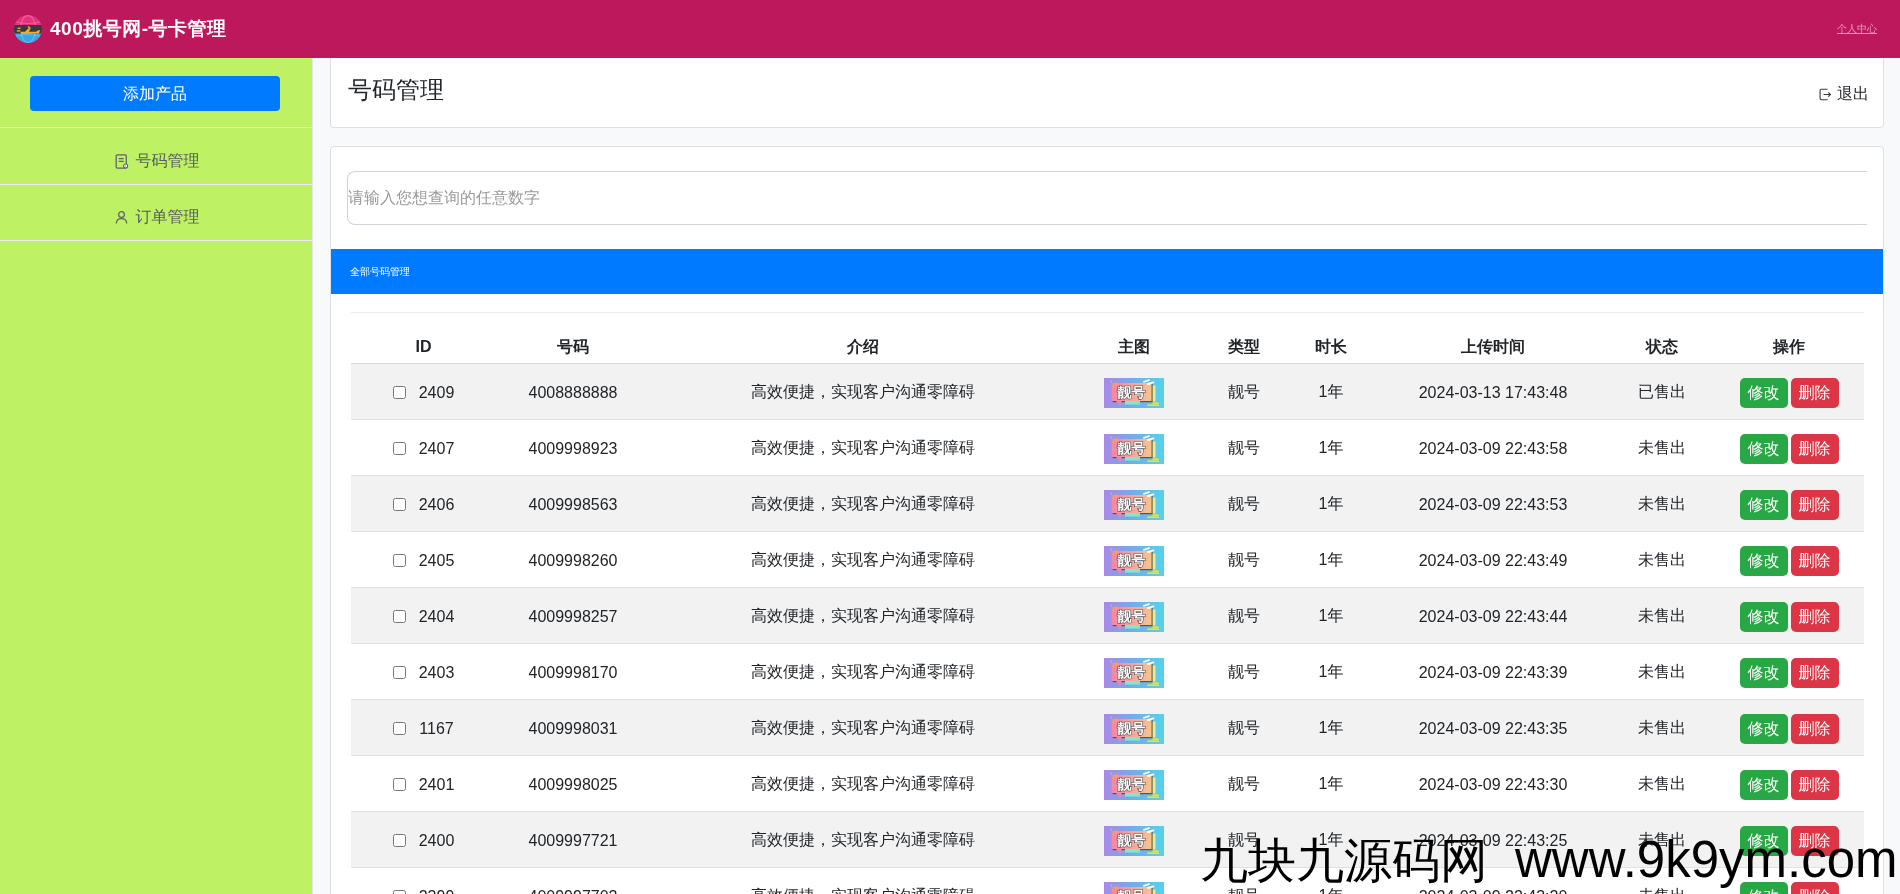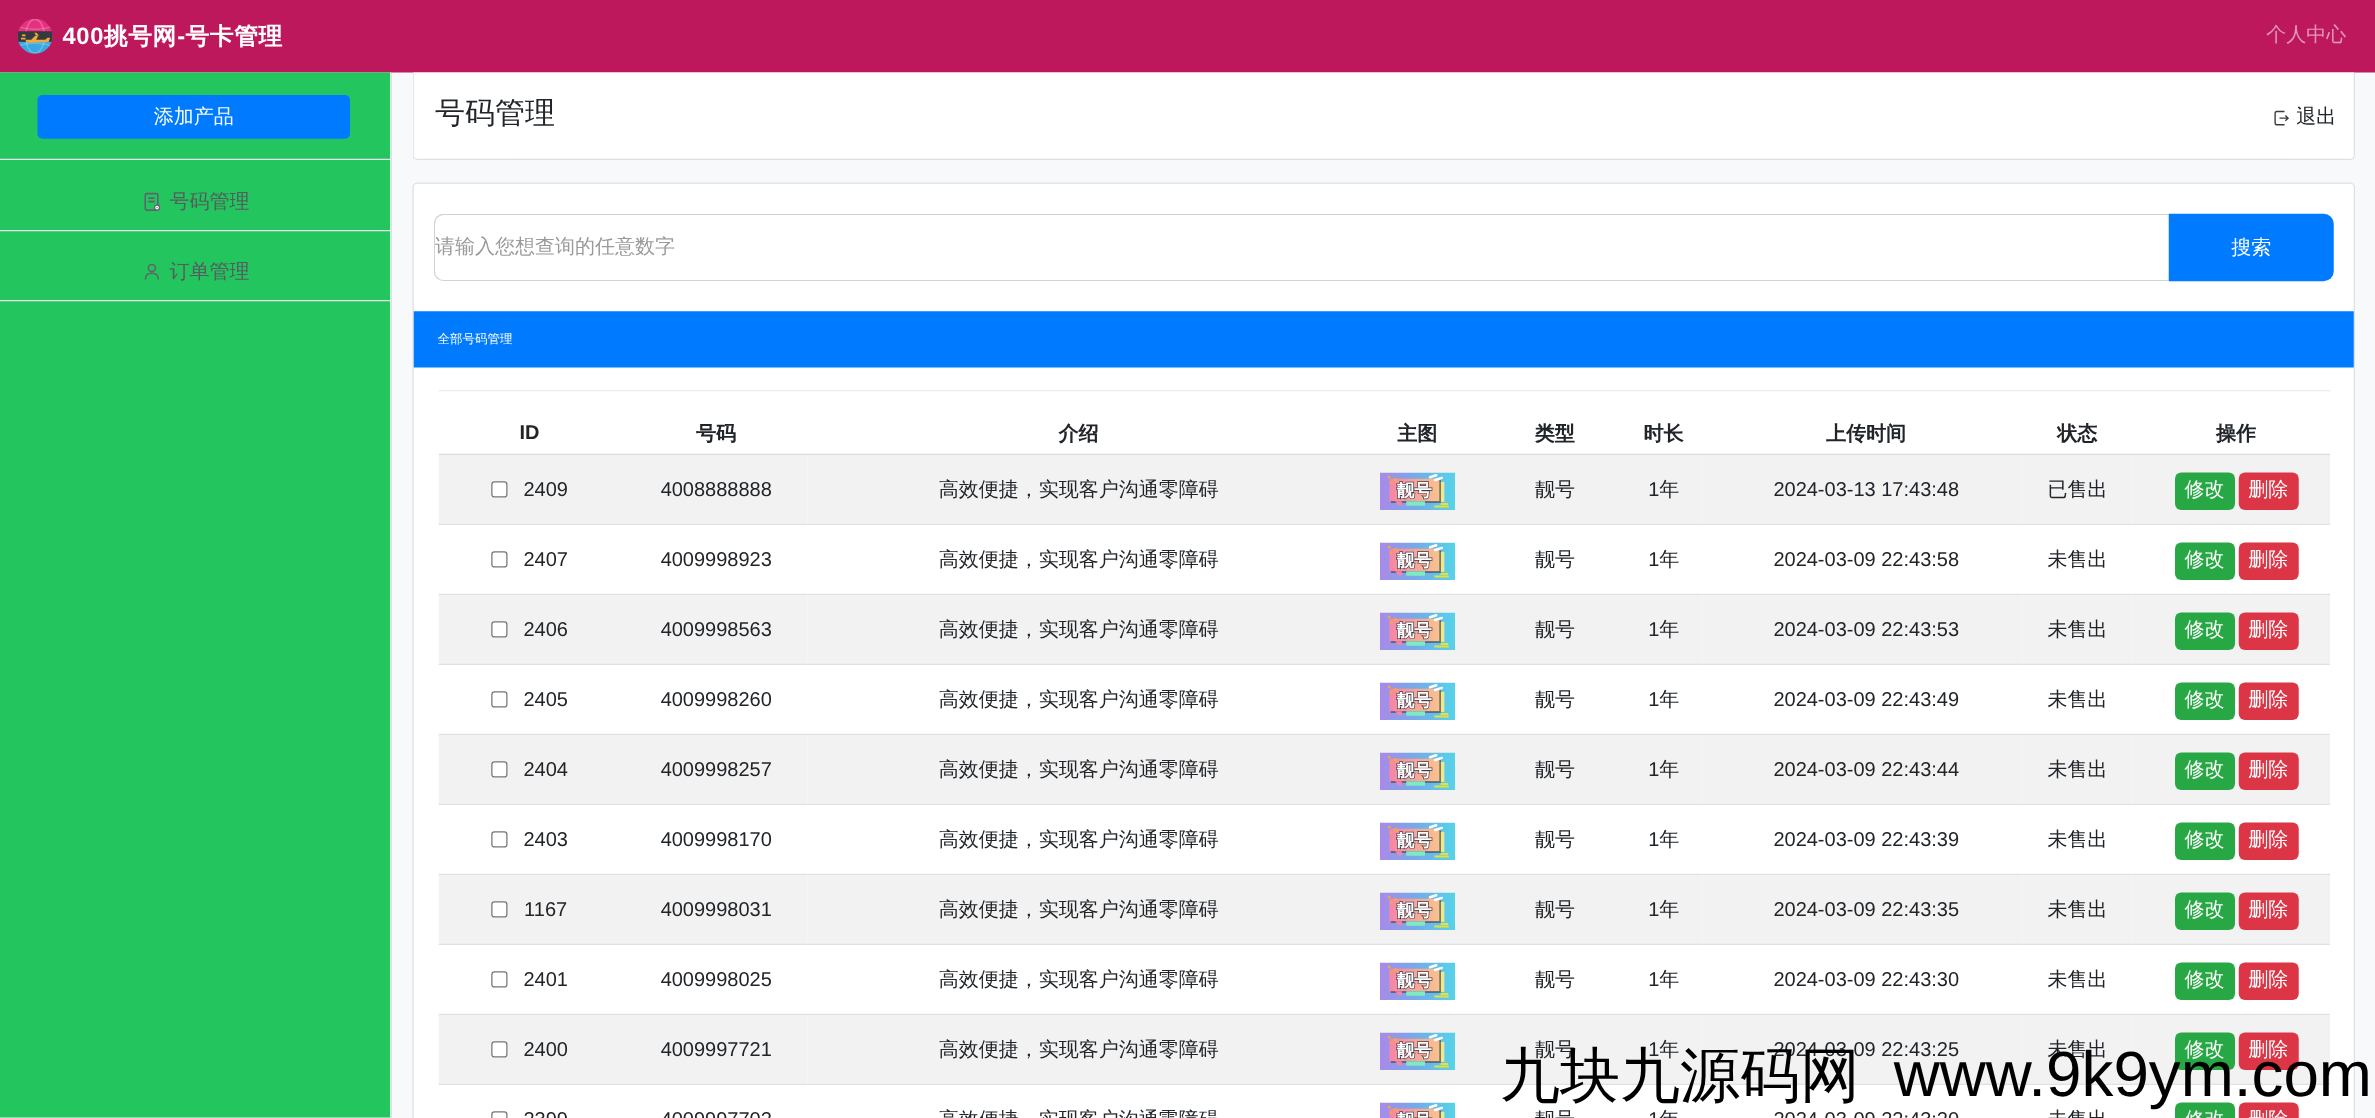--- a/index.html
+++ b/index.html
@@ -5,24 +5,24 @@
 <style>
 * { margin:0; padding:0; box-sizing:border-box; }
 html,body { width:1900px; height:894px; overflow:hidden; background:#f8f9fa;
   font-family:"Liberation Sans",sans-serif; }
 
 .navbar { position:absolute; left:0; top:0; width:1900px; height:58px;
   background:#be185d; display:flex; align-items:center; }
 .navbar .logo { margin-left:14px; width:28px; height:28px; }
 .navbar .brand { color:#fff; font-size:19px; font-weight:700; margin-left:8px; letter-spacing:0.5px;}
 .navbar .user { position:absolute; right:23px; top:0; line-height:58px;
-  color:rgba(255,255,255,.55); font-size:16px; }
+  color:rgba(255,255,255,.55); font-size:10px;text-decoration:underline; }
 
 .sidebar { position:absolute; left:0; top:58px; width:313px; height:836px;
-  background:#22c55e; border-right:1px solid #e3e6e9; }
+  background:#bef264; border-right:1px solid #e3e6e9; }
 .addbtn { display:block; margin:18px auto 0 30px; width:250px; height:35px;
   background:#007bff; color:#fff; font-size:16px; text-align:center;
   line-height:35px; border-radius:4px; }
 .menu { margin-top:16px; list-style:none; }
 .menu li { height:57px; border-top:1px solid #ebebeb; display:flex; padding-top:10px;
   align-items:center; justify-content:center; color:#575b5f; font-size:16px; }
 .menu li:last-child { border-bottom:1px solid #ebebeb; }
 .menu li svg { margin-right:6px; }
 
 .main { position:absolute; left:330px; top:58px; width:1554px; }
@@ -123,21 +123,20 @@
       <svg width="14" height="14" viewBox="0 0 14 14" fill="none" stroke="#3a3a3a" stroke-width="1.1">
         <path d="M9.6 1.7 H3.3 C2.6 1.7 2.1 2.2 2.1 2.9 V11.1 C2.1 11.8 2.6 12.3 3.3 12.3 H9.6"></path>
         <path d="M5.6 7 H12.4 M10.3 4.9 L12.5 7 L10.3 9.1"></path>
       </svg>
       退出
     </span>
   </div>
   <div class="card2">
     <div class="searchrow">
       <input type="text" placeholder="请输入您想查询的任意数字" style="">
-      <div class="sbtn">搜索</div>
     </div>
     <div class="bluebar">全部号码管理</div>
     <div class="tablewrap">
       <table>
         <colgroup>
           <col style="width:145px">
             <col style="width:150px">
             <col style="width:434px">
           <col style="width:108px">
             <col style="width:112px">

